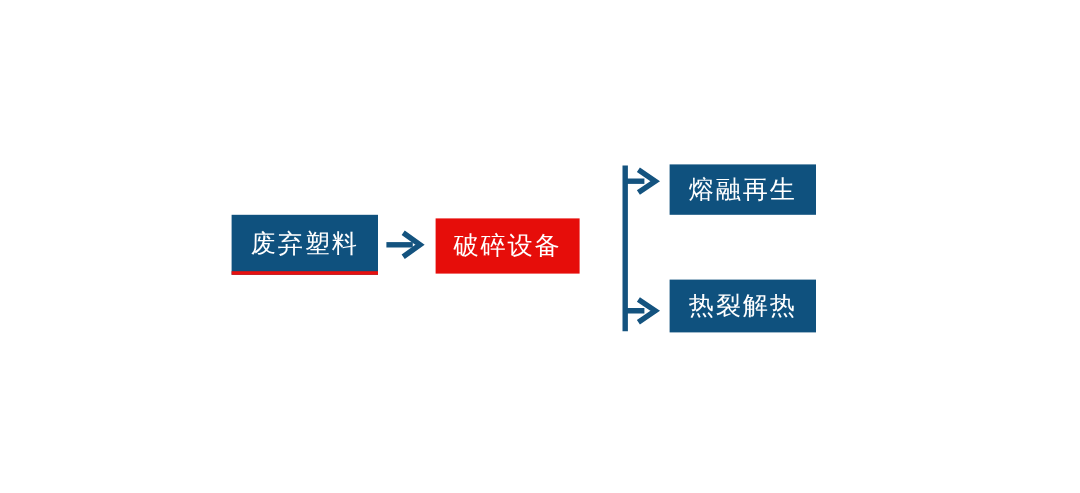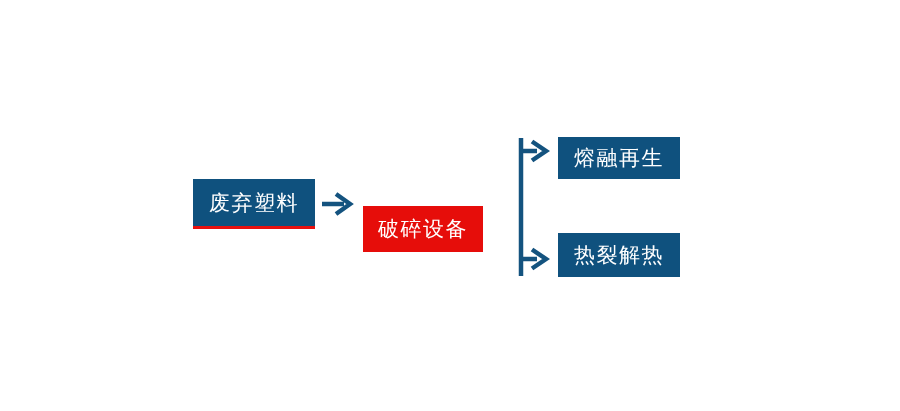--- a/index.html
+++ b/index.html
@@ -22,21 +22,21 @@
   .node{
     position:absolute;
     display:flex;align-items:center;justify-content:center;
     color:var(--text);
     font-size:21px;
     letter-spacing:1.5px;
     font-weight:400;
     white-space:nowrap;
   }
   .node-blue{background:var(--node-blue);}
-  .node-red{background:var(--node-red);margin-top:24px;}
+  .node-red{background:var(--node-red);}
   #box-waste{
     left:193px;top:179px;width:122px;height:50px;
     border-bottom:3px solid var(--accent-red);
     align-items:center;
   }
   #box-crush{left:363px;top:182px;width:120px;height:46px;}
   #box-melt{left:558px;top:137px;width:122px;height:42px;}
   #box-pyro{left:558px;top:233px;width:122px;height:44px;}
   svg.overlay{
     position:absolute;left:0;top:0;width:900px;height:411px;

